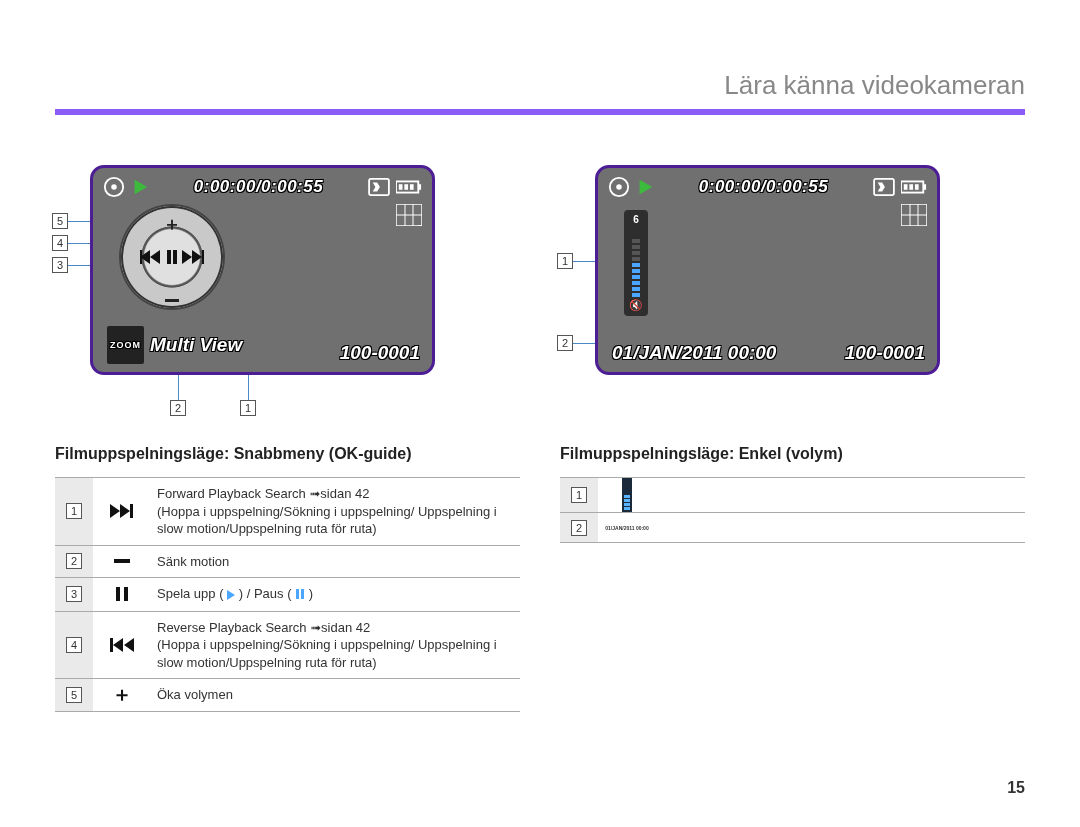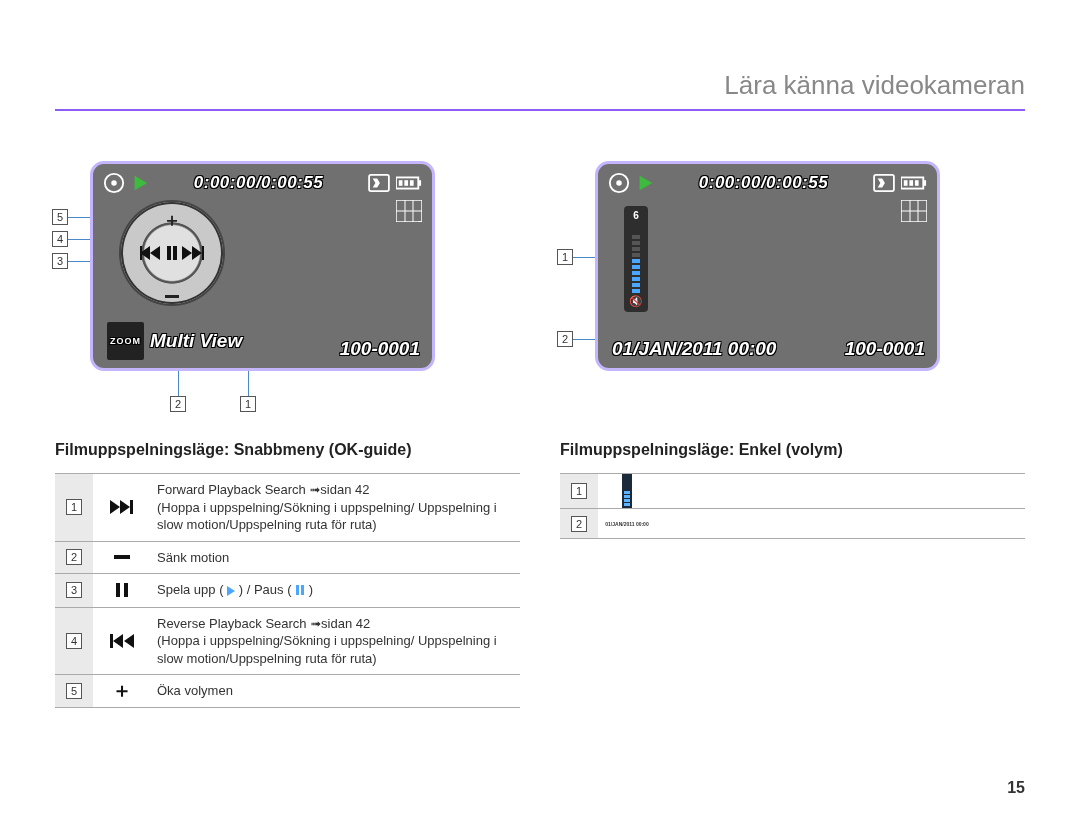--- a/index.html
+++ b/index.html
@@ -12,42 +12,42 @@
     position: relative;
     font-size: 14px;
   }
   .page {
     padding: 70px 55px 30px 55px;
   }
   .header {
     text-align: right;
     font-size: 26px;
     color: #888;
-    border-bottom: 2px solid #8b5cf6;
+    border-bottom: 6px solid #8b5cf6;
     padding-bottom: 8px;
     margin-bottom: 50px;
     font-weight: 400;
   }
   .cols {
     display: flex;
     gap: 40px;
   }
   .col {
     flex: 1;
     position: relative;
   }
 
   
   .screen-wrap { position: relative; margin-left: 35px; }
   .screen {
     width: 345px;
     height: 210px;
     background: #707070;
     border-radius: 14px;
-    border: 3px solid #c4b5fd;
+    border: 3px solid #4c1d95;
     position: relative;
     color: #fff;
     font-weight: bold;
     font-size: 14px;
   }
   .screen .topbar {
     position: absolute; top: 8px; left: 10px; right: 10px;
     display: flex; align-items: center; gap: 6px;
   }
   .icon-disc { width: 22px; height: 22px; }

